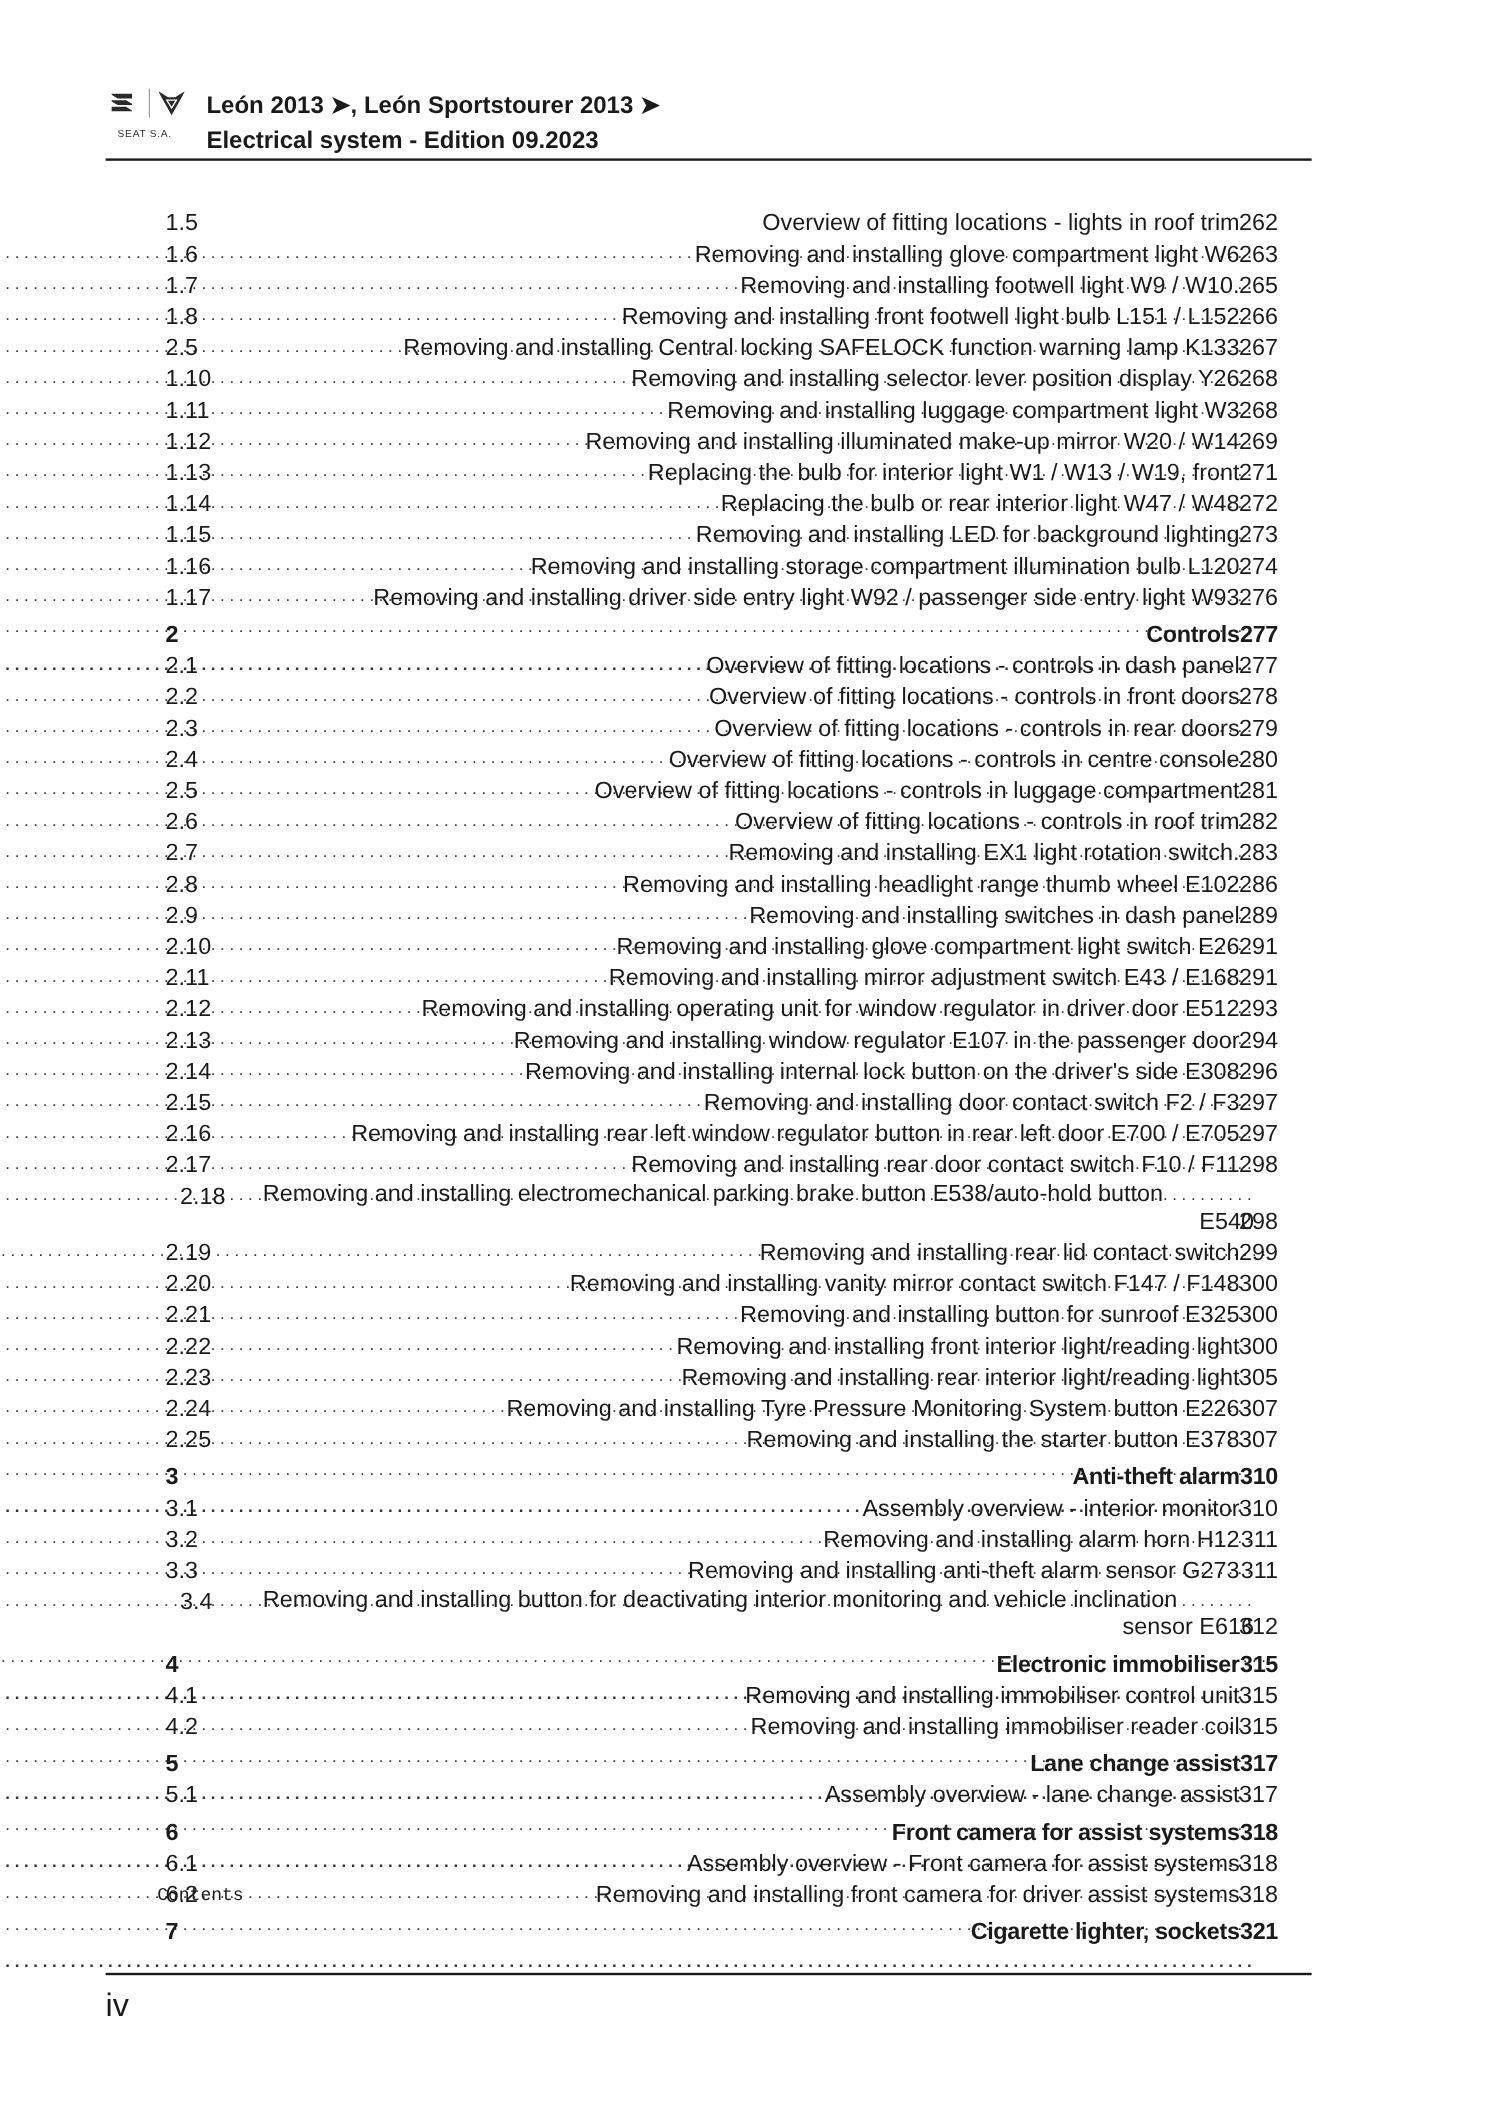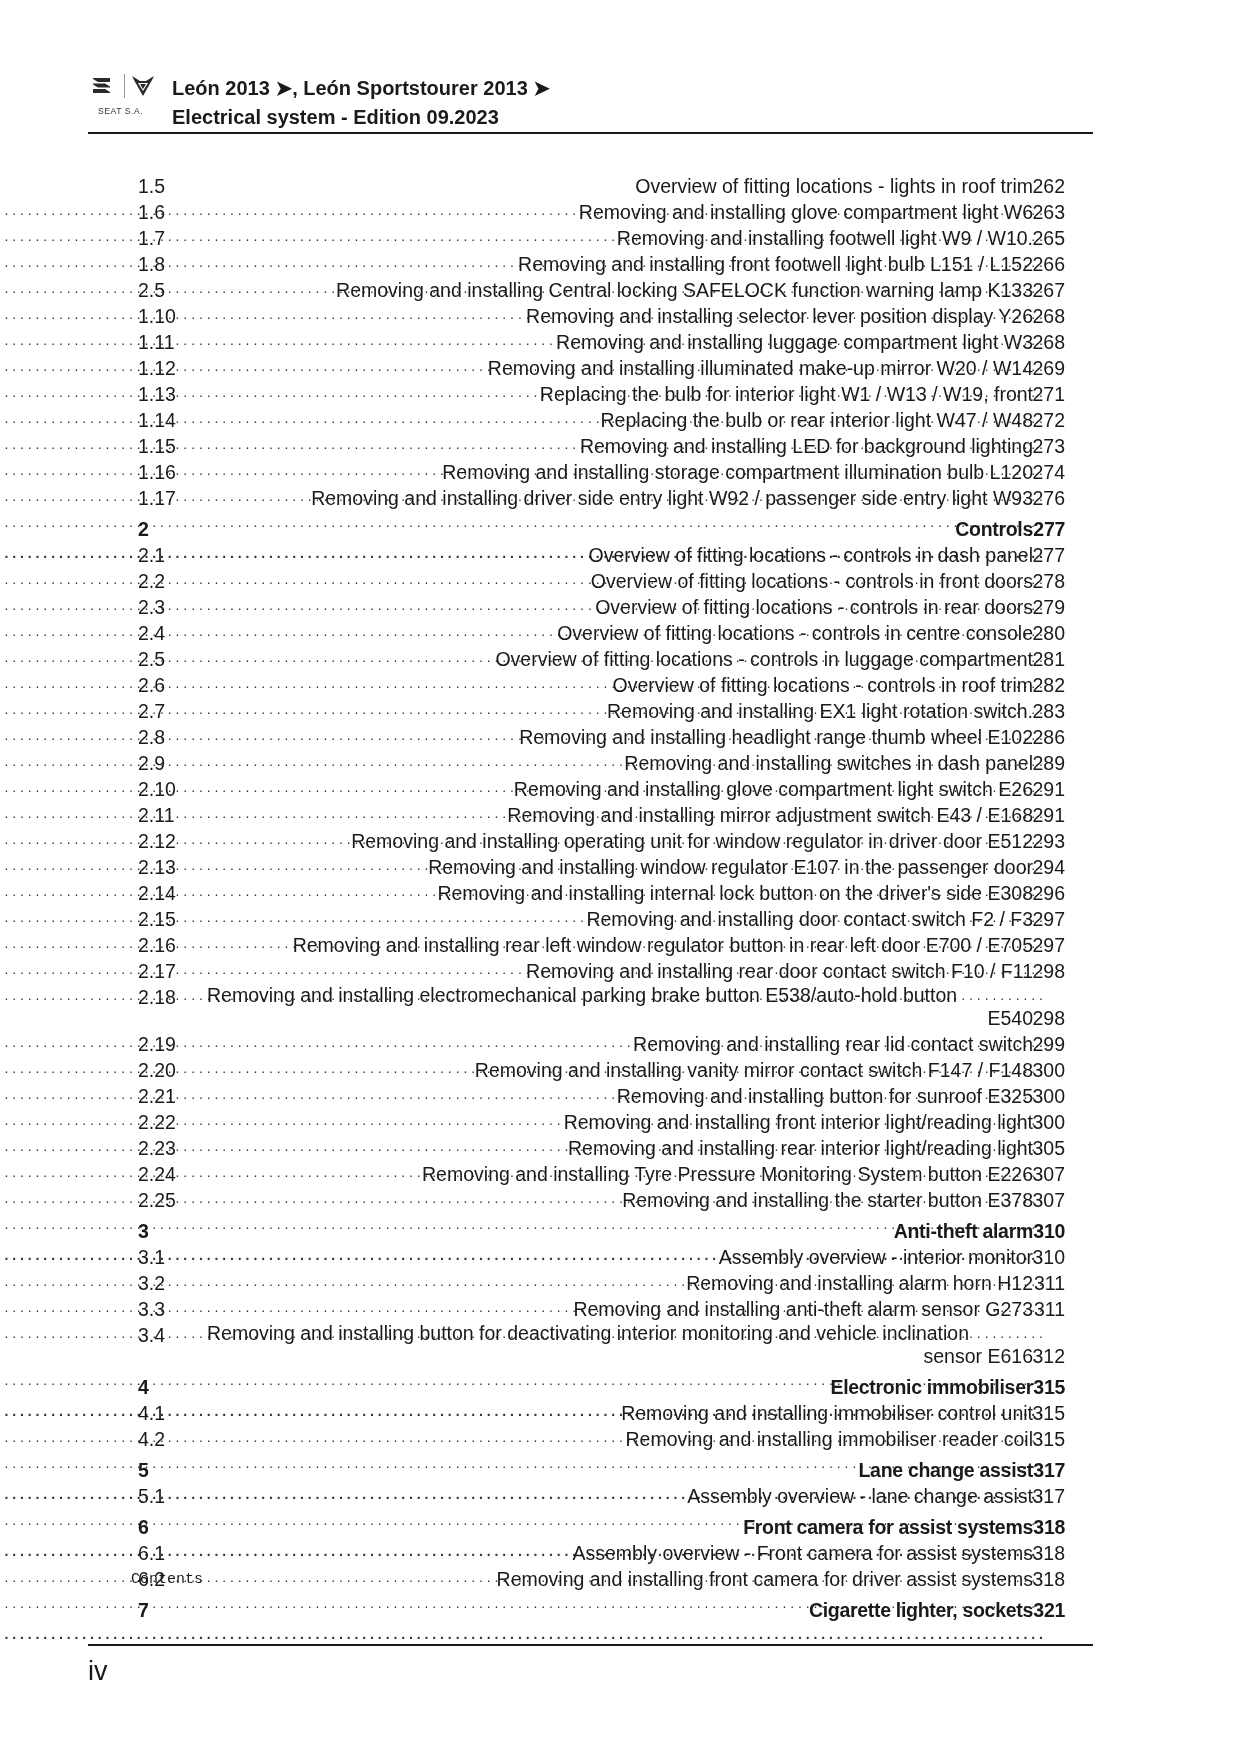--- a/index.html
+++ b/index.html
@@ -14,21 +14,21 @@
   .logo-cupra { position: absolute; left: 44px; top: 2px; width: 22px; height: 20px; }
   .logo-text { position: absolute; left: 10px; top: 32px; font-size: 8.5px; letter-spacing: 0.6px; color: #333; white-space: nowrap; }
   .header-title { position: absolute; left: 172px; top: 74px; font-size: 20px; line-height: 29px; color: #1a1a1a; font-weight: bold; }
   .header-title div { white-space: nowrap; }
   .header-rule { position: absolute; left: 88px; top: 132px; width: 1005px; height: 2px; background: #1a1a1a; }
 
   
   .toc { position: absolute; left: 0; top: 174px; width: 1212px; }
   .row { position: relative; height: 26px; }
   .row.chapter { margin-top: 5px; }
-  .row.two-line { height: 47px; }
+  .row.two-line { height: 47px; margin-left: 12px; }
   .num { position: absolute; left: 138px; top: 0; font-size: 19.5px; line-height: 24px; white-space: nowrap; }
   .entry { position: absolute; left: 207px; top: 0; width: 836px; font-size: 19.5px; line-height: 24px; }
   .line { display: flex; align-items: flex-end; white-space: nowrap; flex-direction: column; }
   .line .txt { flex: 0 0 auto; padding-right: 10px; }
   .line .dots { flex: 1 1 auto; overflow: hidden; color: #333; letter-spacing: 4.6px; font-size: 14px; }
   .line .dots::after { content: ". . . . . . . . . . . . . . . . . . . . . . . . . . . . . . . . . . . . . . . . . . . . . . . . . . . . . . . . . . . . . . . . . . . . . . . . . . . . . . . . . . . . . . . . . . . . . . . . . . . . . . . . . . . . . . . . . . . . . . . . . . . . . . . . . . . . . . . . . . . . . . . . . . . . . . . . . . . . . . . . . . . . . . . ."; letter-spacing: 0; }
   .first-line { line-height: 21px; }
   .page-num { position: absolute; right: 147px; top: 0; font-size: 19.5px; line-height: 24px; text-align: right; white-space: nowrap; }
   .two-line .page-num { top: 21px; }
   .chapter .num, .chapter .entry .txt, .chapter .page-num { font-weight: bold; letter-spacing: -0.3px; }

